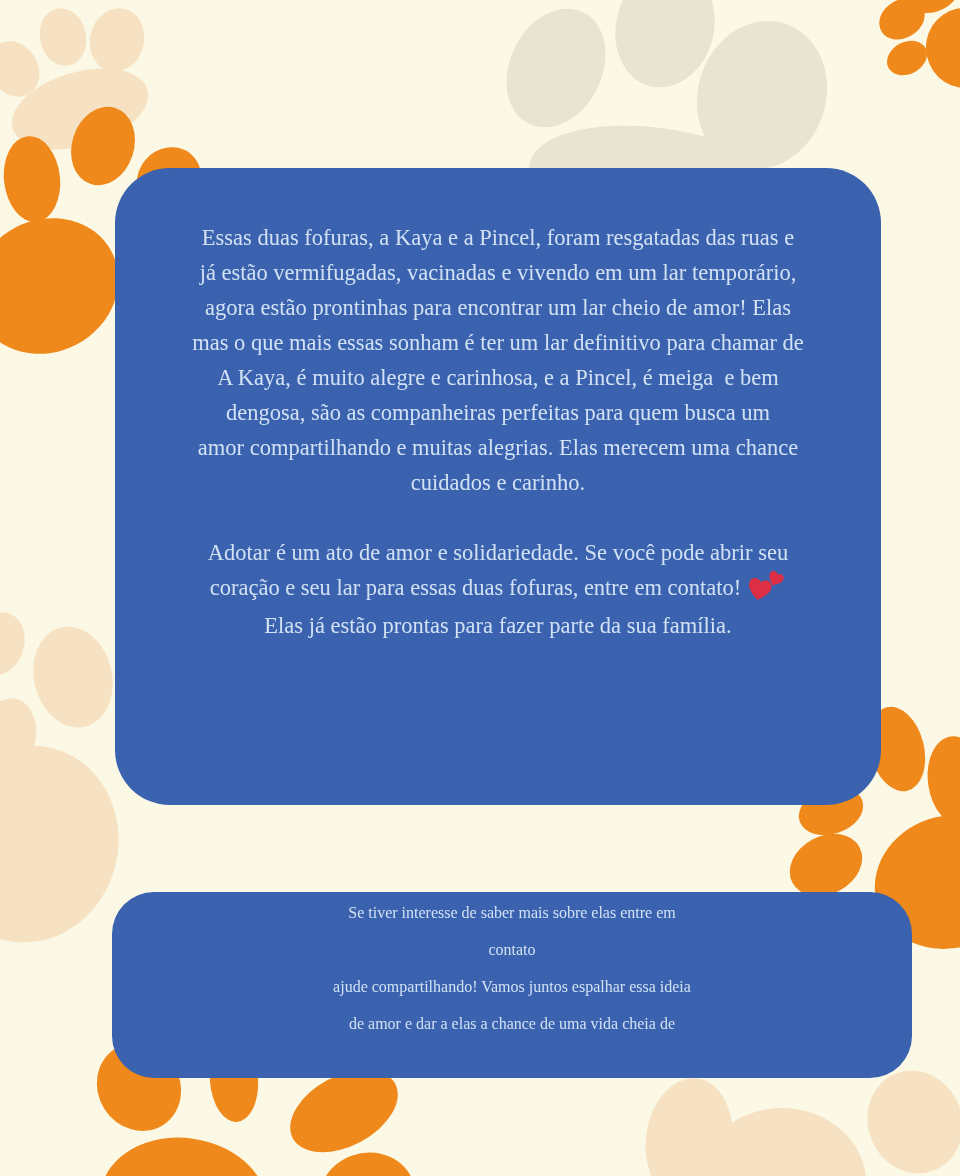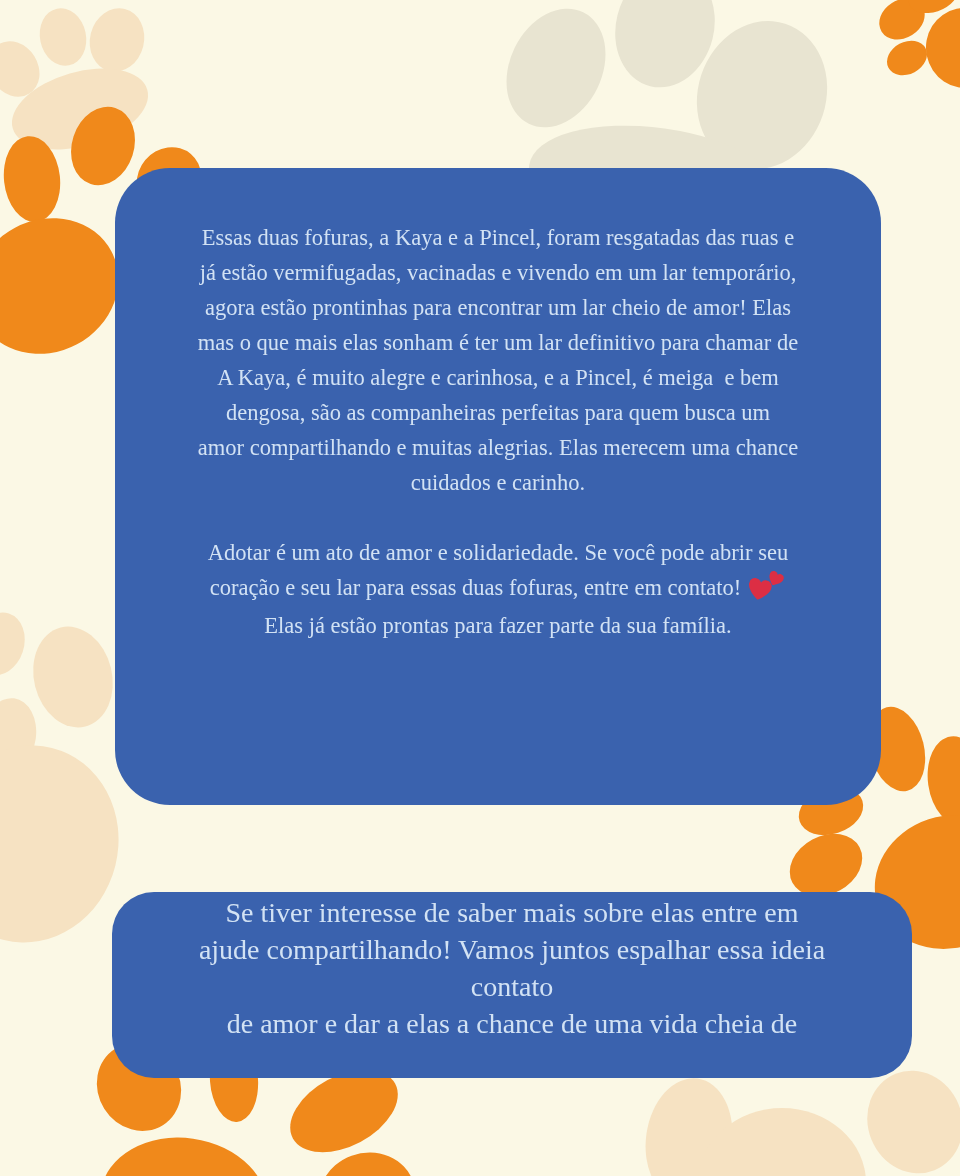--- a/index.html
+++ b/index.html
@@ -27,21 +27,21 @@
   .card1{
     left:115px;top:168px;width:766px;height:637px;
     border-radius:55px;
     padding:52px 10px 0 10px;
     font-size:22.5px;line-height:35px;
   }
   .card2{
     left:112px;top:892px;width:800px;height:186px;
     border-radius:42px;
     padding:2px 12px 0 12px;
-    font-size:28px;line-height:37px;
+    font-size:16px;line-height:37px;
   }
   .line{min-height:1em;}
   .line span{white-space:pre-wrap;}
   .line.blank{height:35px;}
   .icon{display:inline-block;position:relative;vertical-align:middle;margin-left:7px;margin-bottom:4px;}
   .icon svg{position:absolute;display:block;}
   .two-hearts{width:38px;height:32px;}
   .two-hearts svg{fill:var(--heart-red,#DC2E44);}
   .two-hearts .h-big{left:0;top:7px;width:23px;height:21px;transform:rotate(12deg);}
   .two-hearts .h-small{left:20px;top:0;width:15px;height:14px;transform:rotate(26deg);}
@@ -107,35 +107,35 @@
   <div class="paw">
     <div class="el tan-el" style="left:646px;top:1078px;width:86px;height:124px;transform:rotate(8deg);"></div>
     <div class="el tan-el" style="left:868px;top:1070px;width:94px;height:104px;transform:rotate(-22deg);"></div>
     <div class="el tan-el" style="left:698px;top:1108px;width:168px;height:150px;"></div>
   </div>
 
   <div class="card card1">
     <div class="line"><span>Essas duas fofuras, a Kaya e a Pincel, foram resgatadas das ruas e</span></div>
     <div class="line"><span>já estão vermifugadas, vacinadas e vivendo em um lar temporário,</span></div>
     <div class="line"><span>agora estão prontinhas para encontrar um lar cheio de amor! Elas</span></div>
-    <div class="line"><span>mas o que mais elas sonham é ter um lar definitivo para chamar de</span></div>
+    <div class="line"><span>mas o que mais essas sonham é ter um lar definitivo para chamar de</span></div>
     <div class="line"><span>A Kaya, é muito alegre e carinhosa, e a Pincel, é meiga  e bem</span></div>
     <div class="line"><span>dengosa, são as companheiras perfeitas para quem busca um</span></div>
     <div class="line"><span>amor compartilhando e muitas alegrias. Elas merecem uma chance</span></div>
     <div class="line"><span>cuidados e carinho.</span></div>
     <div class="line blank"><span></span></div>
     <div class="line"><span>Adotar é um ato de amor e solidariedade. Se você pode abrir seu</span></div>
     <div class="line"><span>coração e seu lar para essas duas fofuras, entre em contato!</span><span class="icon two-hearts"><svg class="h-big" viewBox="0 0 32 29">
             <path d="M16 29C16 29 0 19 0 8.5 0 3.8 3.8 0 8.5 0 11.7 0 14.5 1.8 16 4.4 17.5 1.8 20.3 0 23.5 0 28.2 0 32 3.8 32 8.5 32 19 16 29 16 29Z"></path>
           </svg><svg class="h-small" viewBox="0 0 32 29">
             <path d="M16 29C16 29 0 19 0 8.5 0 3.8 3.8 0 8.5 0 11.7 0 14.5 1.8 16 4.4 17.5 1.8 20.3 0 23.5 0 28.2 0 32 3.8 32 8.5 32 19 16 29 16 29Z"></path>
           </svg></span></div>
     <div class="line"><span>Elas já estão prontas para fazer parte da sua família.</span></div>
   </div>
 
   <div class="card card2">
     <div class="line"><span>Se tiver interesse de saber mais sobre elas entre em</span></div>
+    <div class="line"><span>contato</span></div>
     <div class="line"><span>ajude compartilhando! Vamos juntos espalhar essa ideia</span></div>
-    <div class="line"><span>contato</span></div>
     <div class="line"><span>de amor e dar a elas a chance de uma vida cheia de</span></div>
   </div>
 
 </div>
 
 </body></html>

